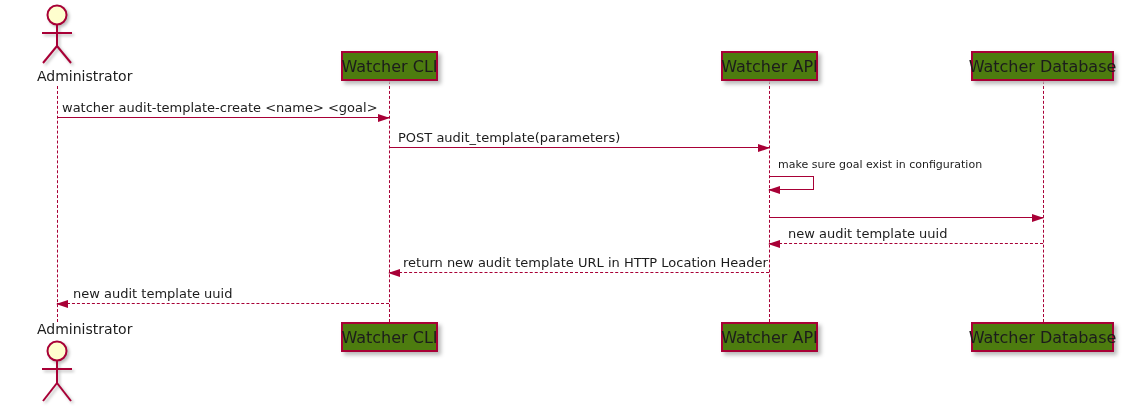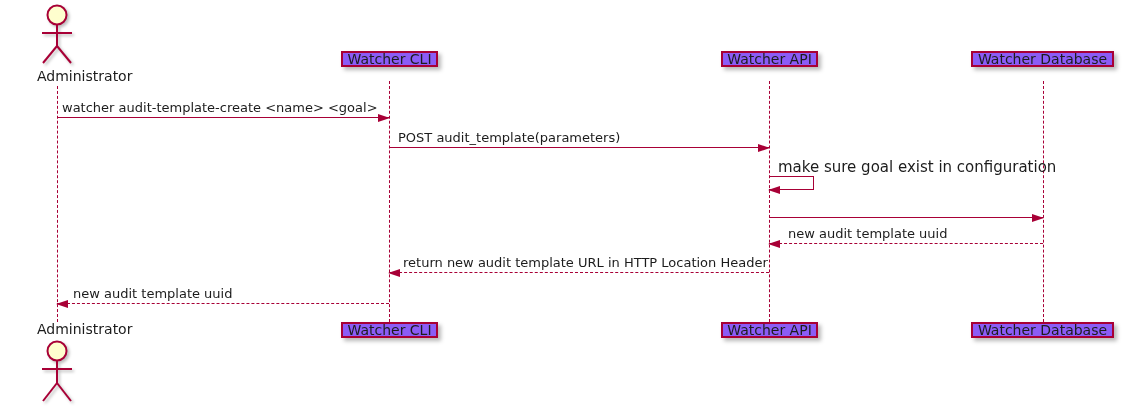--- a/index.html
+++ b/index.html
@@ -10,28 +10,28 @@
     position: relative;
     width: 1124px;
     height: 409px;
     background: #fff;
     overflow: hidden;
   }
 
   
   .pbox {
     position: absolute;
-    height: 16px;
-    background: #8b5cf6;
+    height: 30px;
+    background: #4d7c0f;
     border: 2px solid #A80036;
     box-shadow: 3px 3px 4px #b9b9b9;
     display: flex;
     align-items: center;
     justify-content: center;
-    font-size: 14px;
+    font-size: 16px;
     color: #1c1c1c;
     white-space: nowrap;
   }
 
   
   .lifeline {
     position: absolute;
     width: 0;
     border-left: 1px dashed #A80036;
   }
@@ -80,21 +80,21 @@
     left: -1px; bottom: -4px;
     width: 0; height: 0;
     border-right: 12px solid #A80036;
     border-top: 4px solid transparent;
     border-bottom: 4px solid transparent;
   }
 
   
   .self-label {
     position: absolute;
-    font-size: 15px;
+    font-size: 11px;
     color: #1c1c1c;
     white-space: nowrap;
   }
   .self-loop {
     position: absolute;
     border-top: 1px solid #A80036;
     border-right: 1px solid #A80036;
     border-bottom: 1px solid #A80036;
   }
   .self-loop .arrow-left { left: -1px; bottom: -5px; }

